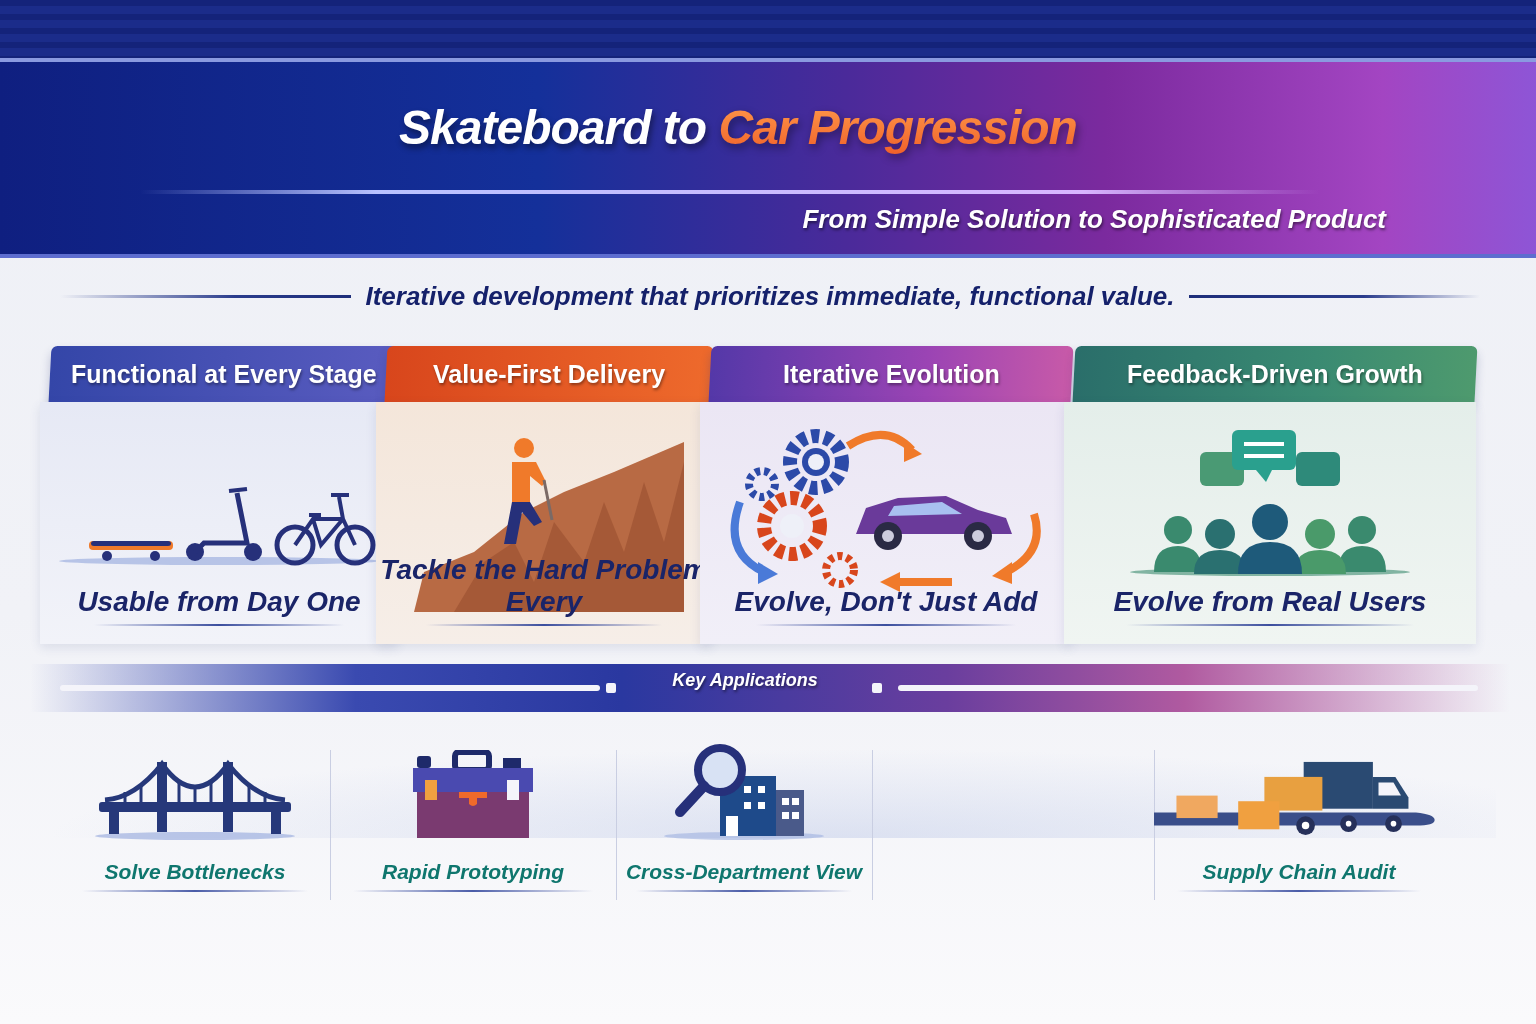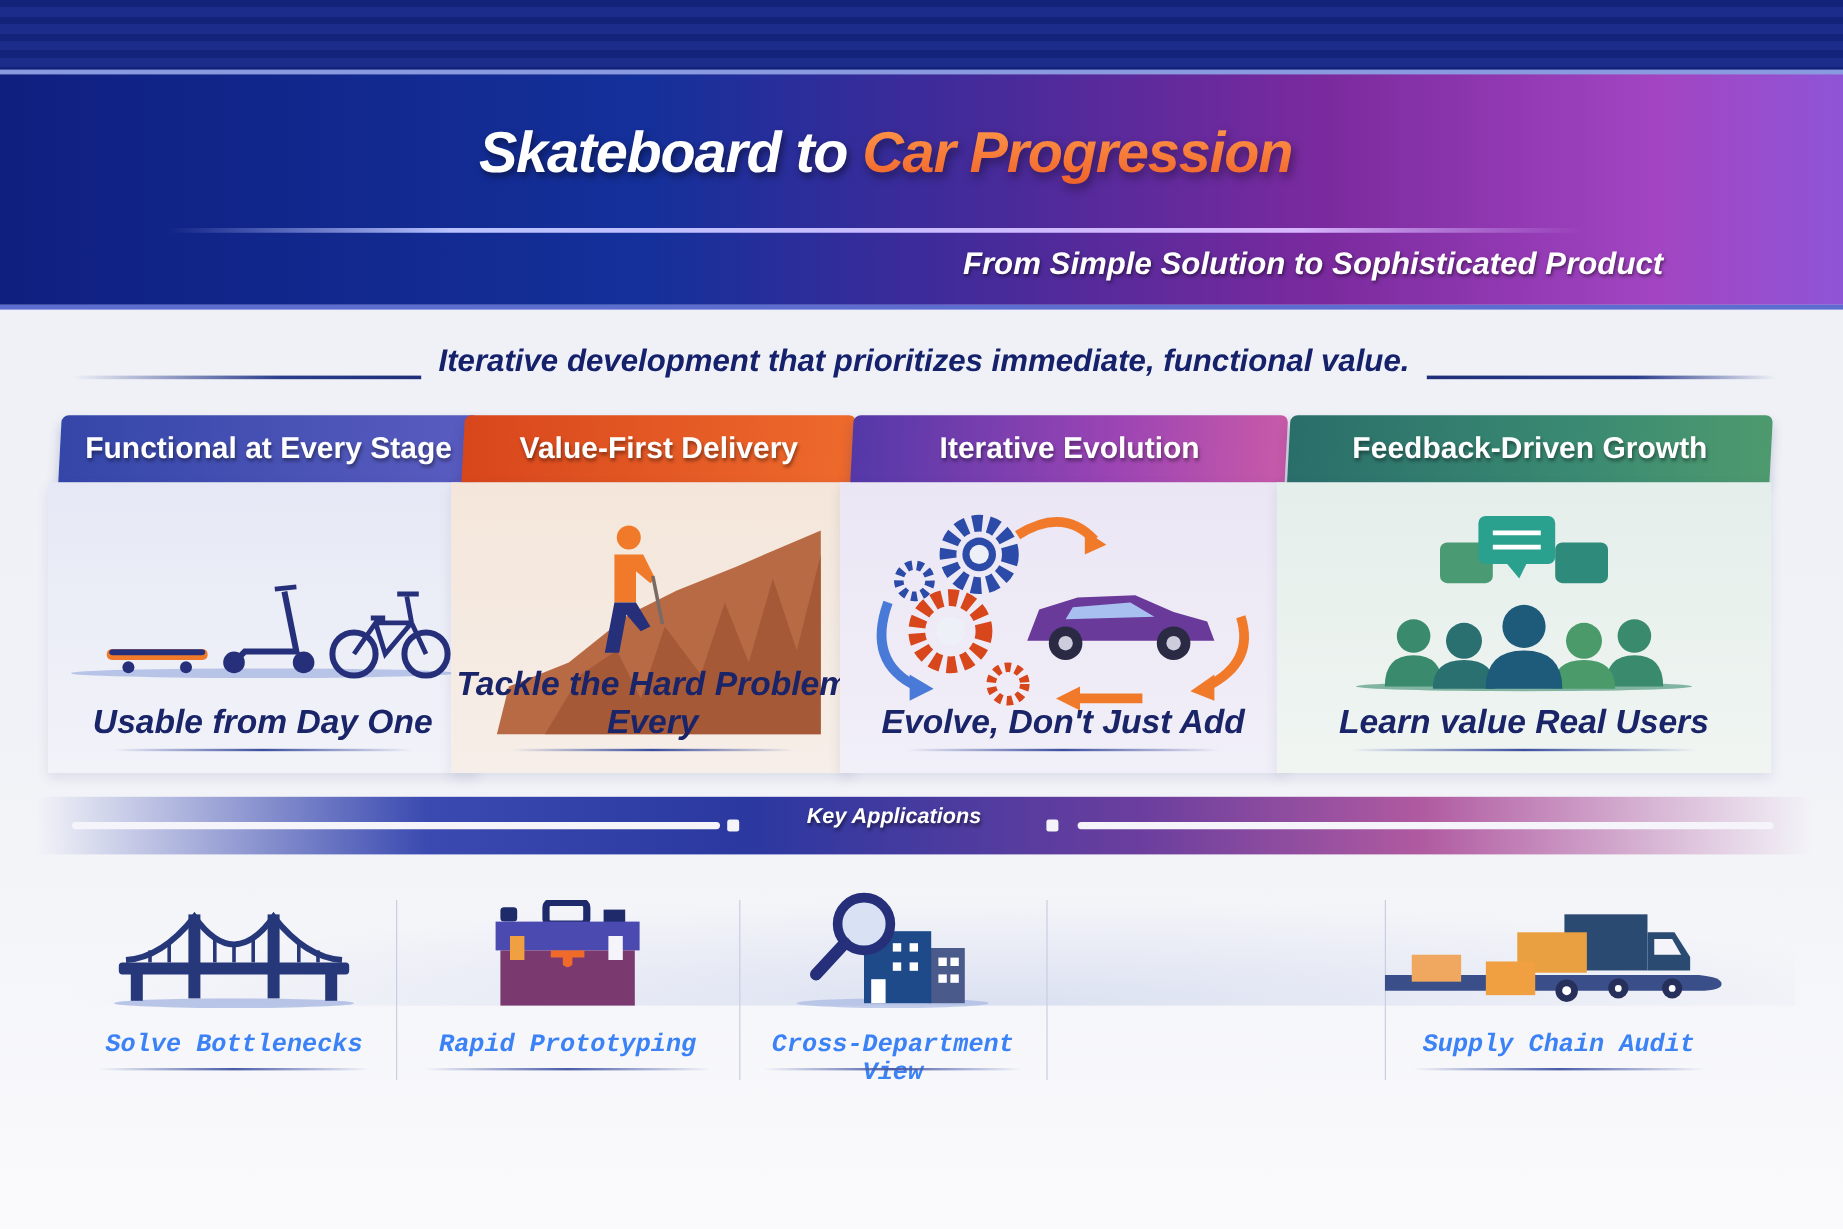--- a/index.html
+++ b/index.html
@@ -39,21 +39,21 @@
     background: linear-gradient(90deg, rgba(170,180,255,0) 0%, #b8c2ff 20%, #d8b6ff 80%, rgba(220,170,255,0) 100%);
     border-radius: 2px;
   }
   .subtitle {
     position: absolute; left: 0; right: 0; top: 142px; text-align: right;
     font-size: 26px; font-weight: 700; font-style: italic; color: #ffffff;
     text-shadow: 1px 2px 3px rgba(0,0,0,0.5); padding-right: 150px;
   }
   .tagline-row {
     position: absolute; left: 60px; width: 1420px; top: 276px; height: 40px;
-    display: flex; align-items: flex-end; justify-content: center; gap: 14px;
+    display: flex; align-items: center; justify-content: center; gap: 14px;
   }
   .tag-line { flex: 1; height: 3px; }
   .tag-line.l { background: linear-gradient(90deg, rgba(30,50,130,0) 0%, #2a3c8c 60%, #1e2e7a 100%); }
   .tag-line.r { background: linear-gradient(90deg, #1e2e7a 0%, #2a3c8c 60%, rgba(30,50,130,0) 100%); }
   .tagline {
     font-size: 26px; font-style: italic; font-weight: 700; color: #15216b; white-space: nowrap;
   }
   
   .cards { position: absolute; left: 40px; top: 346px; width: 1440px; height: 310px; }
   .card { position: absolute; top: 0; height: 300px; }
@@ -94,21 +94,21 @@
     position: absolute; left: 0; right: 0; top: 6px; text-align: center;
     font-size: 18px; font-weight: 700; font-style: italic; color: #fff;
     text-shadow: 1px 2px 3px rgba(0,0,0,0.5); padding-right: 50px;
   }
   .apps { position: absolute; left: 60px; top: 740px; width: 1420px; height: 170px; }
   .app { position: absolute; top: 0; height: 160px; }
   .app-divider { position: absolute; top: 10px; width: 1px; height: 150px; background: #c9cee2; }
   .app-art { position: absolute; left: 0; right: 0; top: 0; height: 100px; display: flex; align-items: flex-end; justify-content: center; }
   .app-caption {
     position: absolute; left: 0; right: 0; top: 120px; text-align: center;
-    font-size: 21px; font-style: italic; font-weight: 700; color: #3b82f6; font-family: Liberation Mono, monospace;
+    font-size: 21px; font-style: italic; font-weight: 700; color: #0f766e;
   }
   .app-underline {
     position: absolute; left: 8%; right: 8%; top: 150px; height: 2px;
     background: linear-gradient(90deg, rgba(40,60,140,0) 0%, #4a5ca8 50%, rgba(40,60,140,0) 100%);
   }
   .hill {
     position: absolute; left: 40px; right: 40px; top: 748px; height: 90px;
     background: radial-gradient(ellipse at 55% 100%, rgba(170,185,225,0.35) 0%, rgba(200,210,235,0) 70%);
   }
 </style>
@@ -238,21 +238,21 @@
           <circle cx="242" cy="108" r="14" fill="#3a8a6e"></circle>
             <path d="M218 150 Q218 124 242 124 Q266 124 266 150Z" fill="#3a8a6e"></path>
           <circle cx="100" cy="112" r="15" fill="#2a7070"></circle>
             <path d="M74 152 Q74 128 100 128 Q126 128 126 152Z" fill="#2a7070"></path>
           <circle cx="200" cy="112" r="15" fill="#4a9a6a"></circle>
             <path d="M174 152 Q174 128 200 128 Q226 128 226 152Z" fill="#4a9a6a"></path>
           <circle cx="150" cy="100" r="18" fill="#1e5a7a"></circle>
             <path d="M118 152 Q118 120 150 120 Q182 120 182 152Z" fill="#1e5a7a"></path>
         </svg>
       </div>
-      <div class="card-caption">Learn value Real Users</div>
+      <div class="card-caption">Evolve from Real Users</div>
       <div class="card-underline"></div>
     </div>
   </div>
 </div>
 
 <div class="key-band">
   <div class="key-band-line" style="left:30px; width:540px;"></div>
   <div class="key-band-dot" style="left:576px;"></div>
   <div class="key-band-dot" style="left:842px;"></div>
   <div class="key-band-line" style="left:868px; width:580px;"></div>

